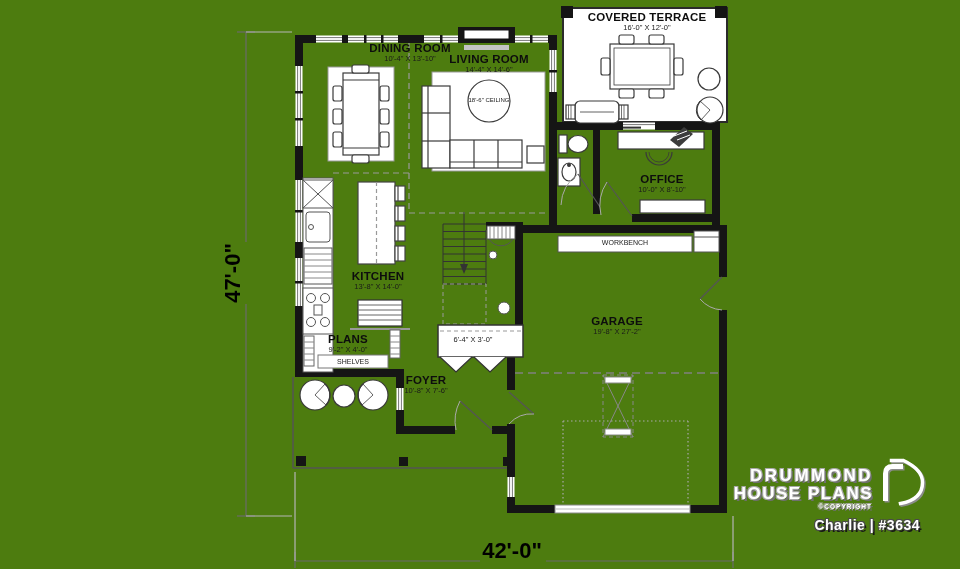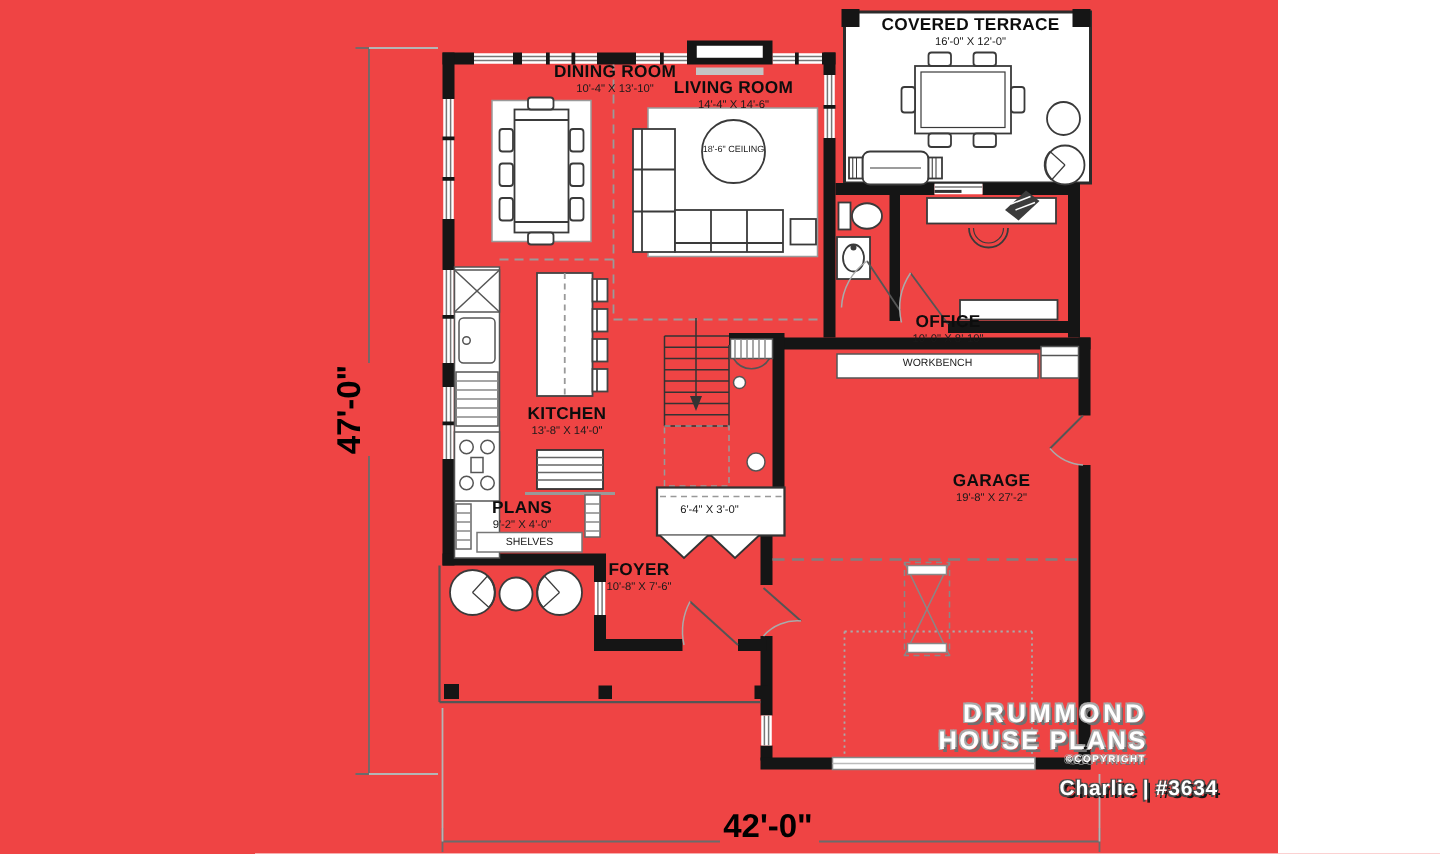--- a/index.html
+++ b/index.html
@@ -1,16 +1,16 @@
 <!DOCTYPE html>
 <html><head>
 <meta charset="utf-8">
 <style>
   html,body{margin:0;padding:0;background:#fff;}
-  #stage{position:relative;width:852px;height:569px;background:#ef4444;overflow:hidden;
+  #stage{position:relative;width:960px;height:569px;background:#4d7c0f;overflow:hidden;
          font-family:"Liberation Sans",sans-serif;color:#111;}
   svg{position:absolute;left:0;top:0;}
   .rlabel{position:absolute;transform:translateX(-50%);text-align:center;white-space:nowrap;line-height:1.15;}
   .rname{font-weight:bold;font-size:11.5px;letter-spacing:.2px;color:#0d0d0d;}
   .rdims{font-size:7.5px;color:#1a1a1a;}
   .tiny{font-size:7px;color:#1a1a1a;}
   .dimtxt{position:absolute;font-weight:bold;font-size:22px;color:#000;white-space:nowrap;}
   .dim-w{left:512px;top:538px;transform:translateX(-50%);}
   .dim-h{left:233px;top:273px;transform:translate(-50%,-50%) rotate(-90deg);}
   .emboss{color:#fff;text-shadow:-1px -1px 0 #a8a8a8,1px -1px 0 #a8a8a8,-1px 1px 0 #a8a8a8,2px 2px 0 #707070;}
@@ -387,39 +387,39 @@
 </div>
 <div class="rlabel" style="left:368px;top:42px;margin-left:42px;">
   <div class="rname">DINING ROOM</div>
       <div class="rdims">10'-4" X 13'-10"</div>
 </div>
 <div class="rlabel" style="left:489px;top:53px;">
   <div class="rname">LIVING ROOM</div>
       <div class="rdims">14'-4" X 14'-6"</div>
 </div>
 <div class="rlabel" style="left:489px;top:97px;font-size:6px;color:#1a1a1a;">18'-6" CEILING</div>
-<div class="rlabel" style="left:632px;top:173px;margin-top:36px;">
+<div class="rlabel" style="left:662px;top:173px;">
   <div class="rname">OFFICE</div>
       <div class="rdims">10'-0" X 8'-10"</div>
 </div>
 <div class="rlabel" style="left:378px;top:270px;">
   <div class="rname">KITCHEN</div>
       <div class="rdims">13'-8" X 14'-0"</div>
 </div>
 <div class="rlabel" style="left:348px;top:333px;">
   <div class="rname">PLANS</div>
       <div class="rdims">9'-2" X 4'-0"</div>
 </div>
 <div class="rlabel tiny" style="left:353px;top:358px;">SHELVES</div>
 <div class="rlabel" style="left:473px;top:336px;font-size:7.5px;color:#1a1a1a;">6'-4" X 3'-0"</div>
 <div class="rlabel" style="left:426px;top:374px;">
   <div class="rname">FOYER</div>
       <div class="rdims">10'-8" X 7'-6"</div>
 </div>
-<div class="rlabel" style="left:617px;top:315px;margin-left:44px;">
+<div class="rlabel" style="left:617px;top:315px;">
   <div class="rname">GARAGE</div>
       <div class="rdims">19'-8" X 27'-2"</div>
 </div>
 <div class="rlabel tiny" style="left:625px;top:239px;">WORKBENCH</div>
 
 <div class="dimtxt dim-h">47'-0"</div>
 <div class="dimtxt dim-w">42'-0"</div>
 
 <div class="logo-line brand1 emboss">DRUMMOND</div>
 <div class="logo-line brand2 emboss">HOUSE PLANS</div>

